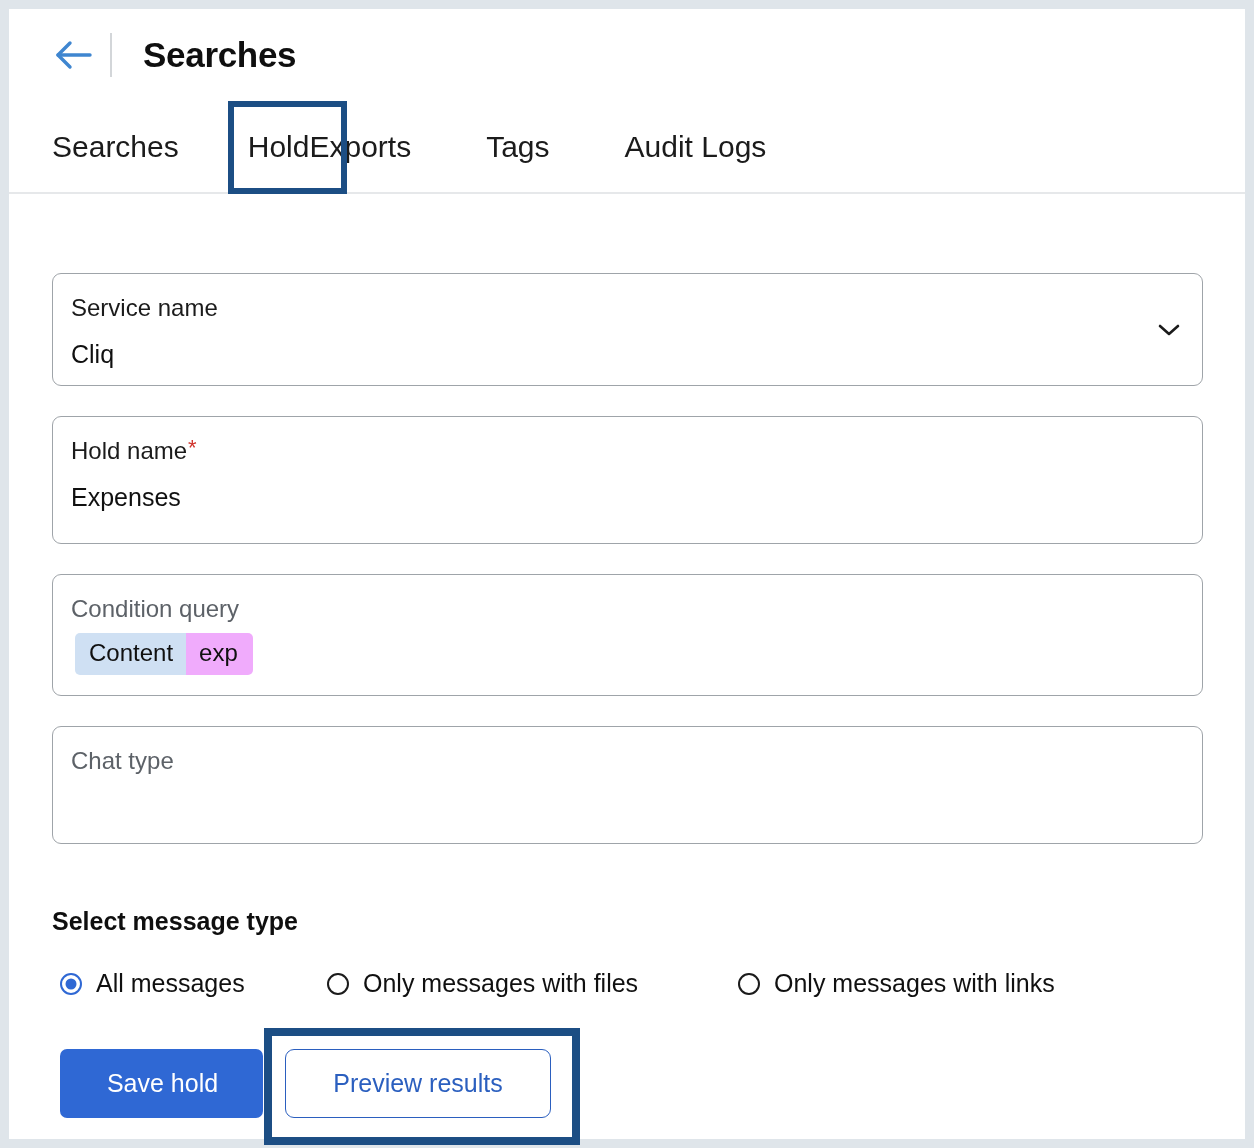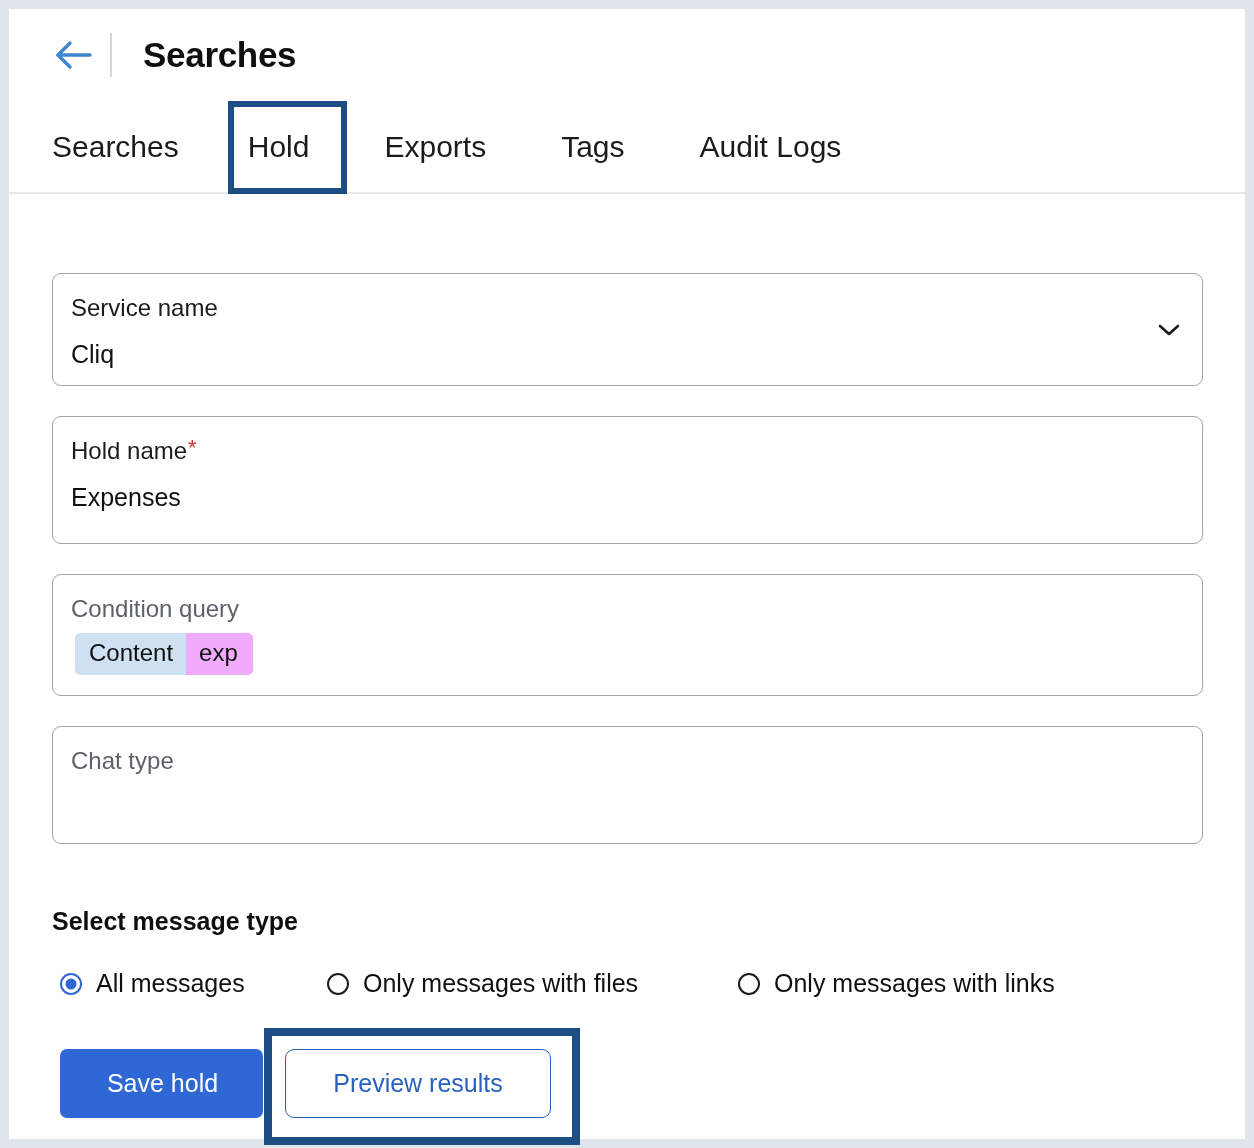--- a/index.html
+++ b/index.html
@@ -89,21 +89,21 @@
     color: #1b1b1b;
     cursor: pointer;
     white-space: nowrap;
     padding: 0;
     background: none;
     border: none;
     font-family: inherit;
   }
   .tab.t-searches { margin-right: 0; }
   .tab.t-holds    { margin-left: 69px; }
-  .tab.t-exports  { margin-left: 75px; }
+  .tab.t-exports  { }
   .tab.t-tags     { margin-left: 75px; }
   .tab.t-audit    { margin-left: 75px; }
 
   
   .annot-holds {
     position: absolute;
     left: 219px;
     top: 92px;
     width: 119px;
     height: 93px;

